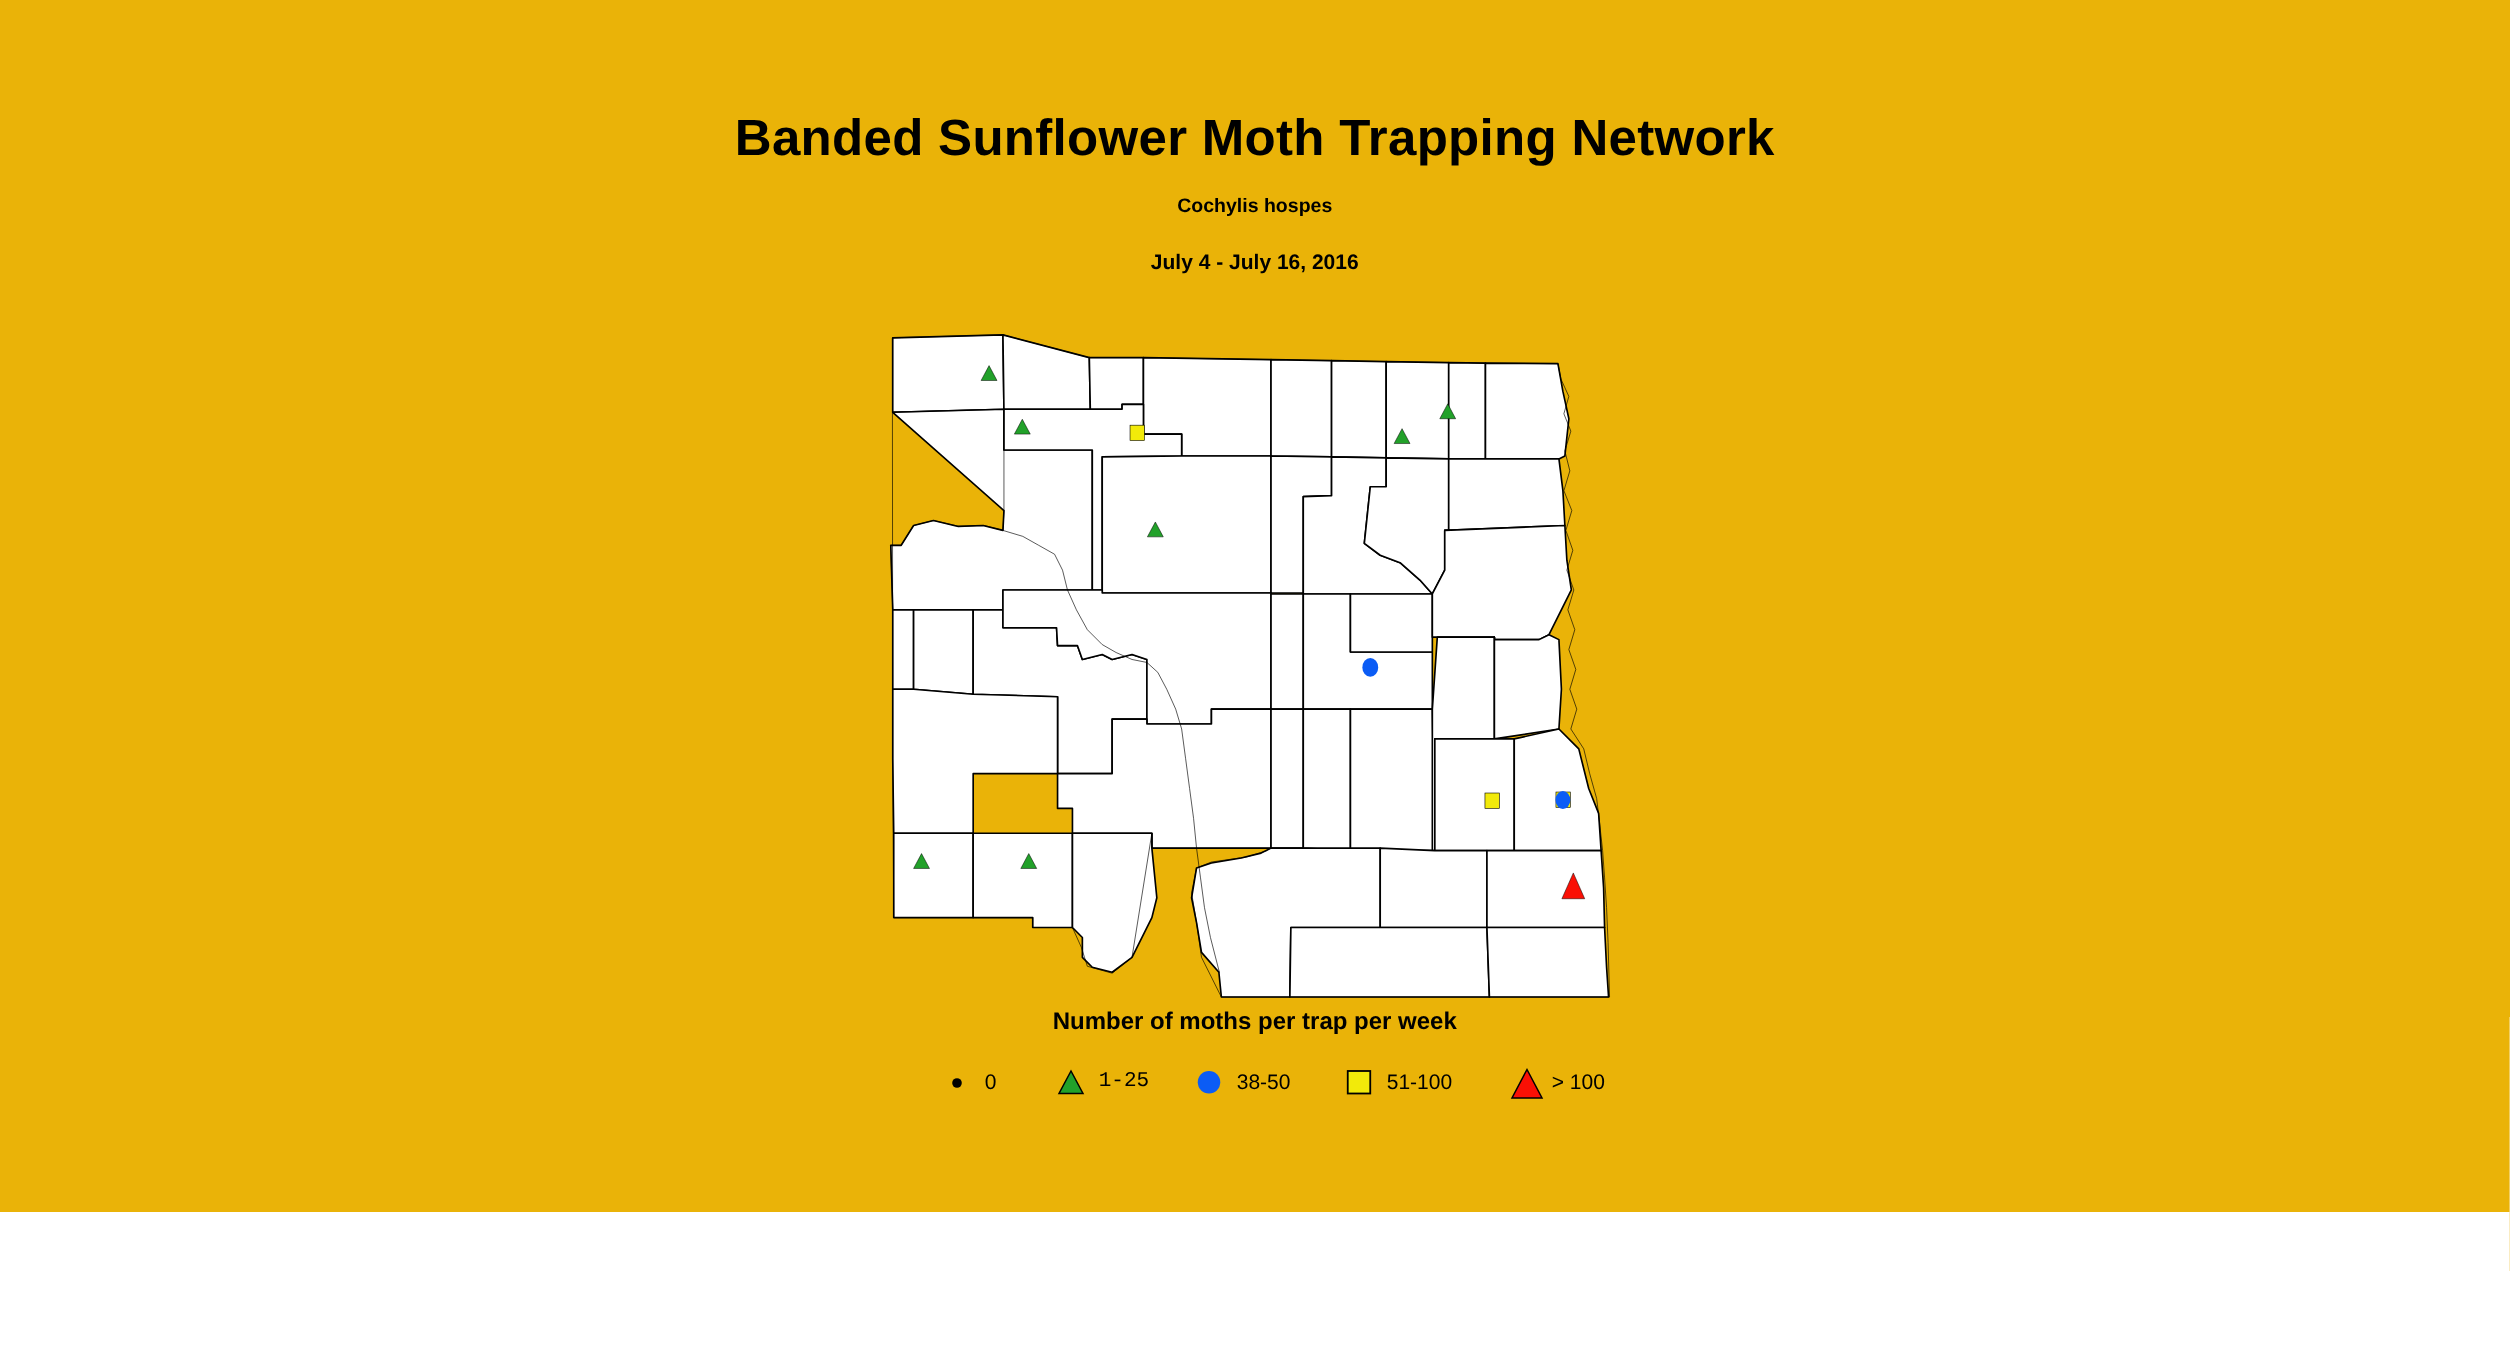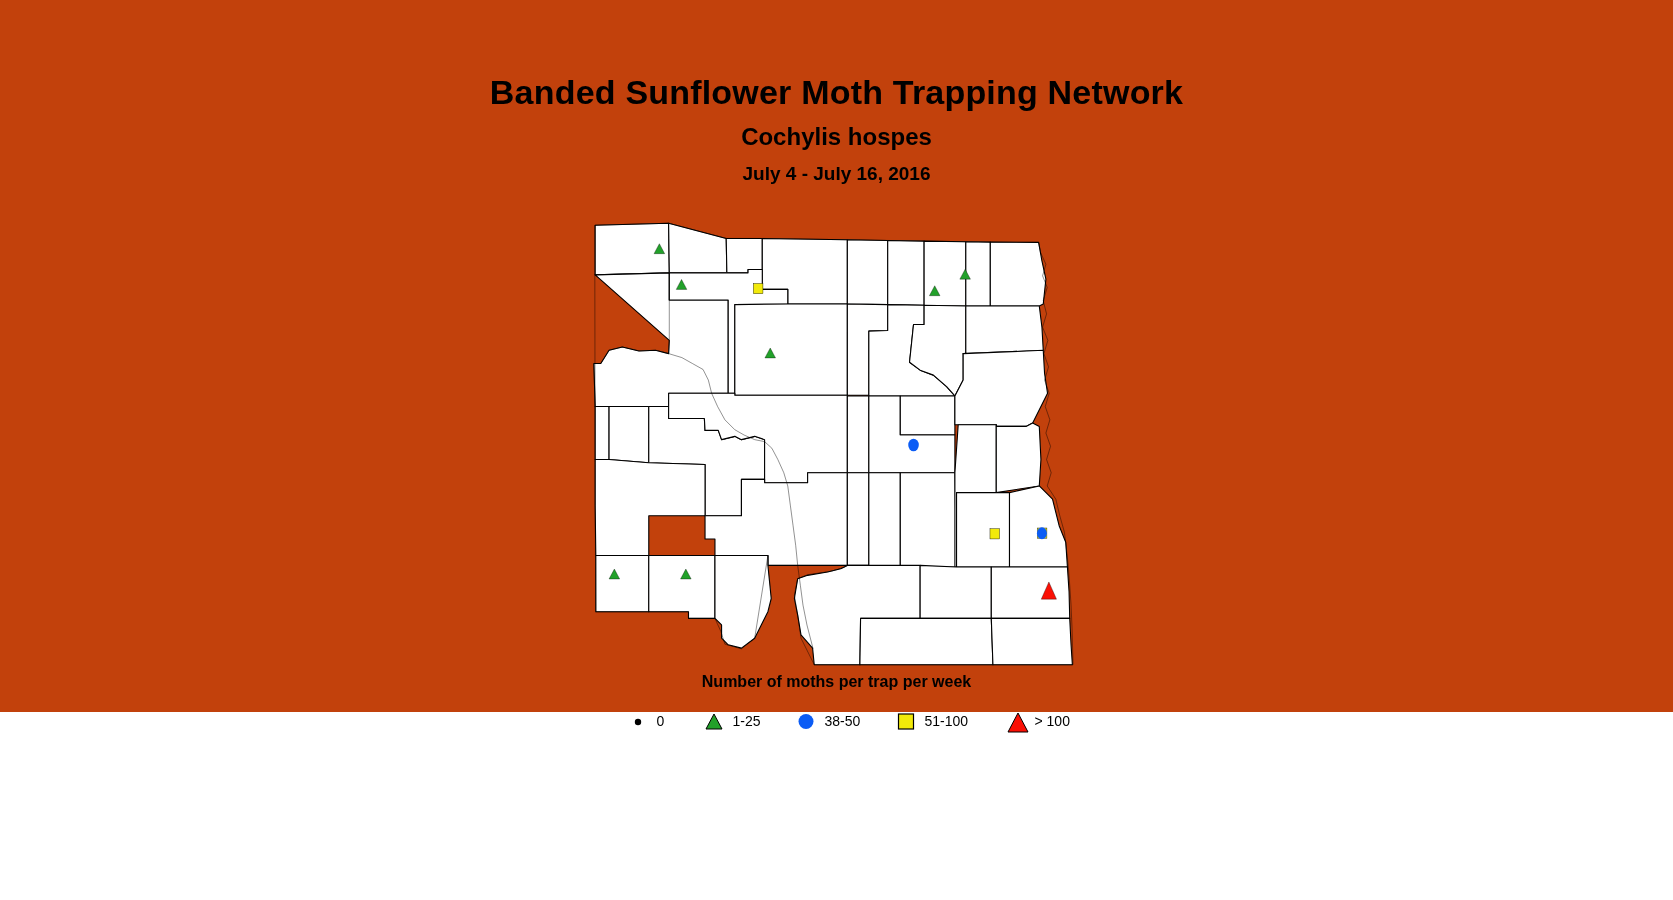--- a/index.html
+++ b/index.html
@@ -10,47 +10,47 @@
   body {
     width: 1673px;
     height: 900px;
     font-family: "Liberation Sans", sans-serif;
     color: #000000;
     overflow: hidden;
   }
   #page {
     position: relative;
     width: 1673px;
-    height: 712px;
-    background: #c2410c;
+    height: 808px;
+    background: #eab308;
   }
   .titles {
     position: absolute;
     left: 0;
     top: 72px;
     width: 1673px;
     text-align: center;
   }
   #main-title {
     font-size: 34px;
     font-weight: bold;
     letter-spacing: 0.2px;
     line-height: 40px;
     margin: 0;
     padding: 0;
   }
   #species-subtitle {
-    font-size: 24px;
+    font-size: 13px;
     font-weight: bold;
     line-height: 26px;
     margin: 0;
     padding-top: 12px;
   }
   #date-range {
-    font-size: 19px;
+    font-size: 14px;
     font-weight: bold;
     line-height: 26px;
     margin: 0;
     padding-top: 11px;
   }
   #map-area {
     position: absolute;
     left: 455px;
     top: 208px;
     width: 740px;
@@ -242,21 +242,21 @@
 
       <div class="legend-item" style="left:0px;">
         <span class="legend-swatch">
           <svg width="22" height="22" viewBox="0 0 22 22">
               <circle cx="11" cy="12" r="3.2" fill="#000000"></circle>
             </svg>
         </span>
         <span class="legend-label">0</span>
       </div>
 
-      <div class="legend-item" style="left:76px;">
+      <div class="legend-item" style="left:76px;font-family:Liberation Mono, monospace;">
         <span class="legend-swatch">
           <svg width="22" height="22" viewBox="0 0 22 22">
               <polygon points="11,4 19,19 3,19" fill="#22a12a" stroke="#000000" stroke-width="1"></polygon>
             </svg>
         </span>
         <span class="legend-label">1-25</span>
       </div>
 
       <div class="legend-item" style="left:168px;">
         <span class="legend-swatch">

